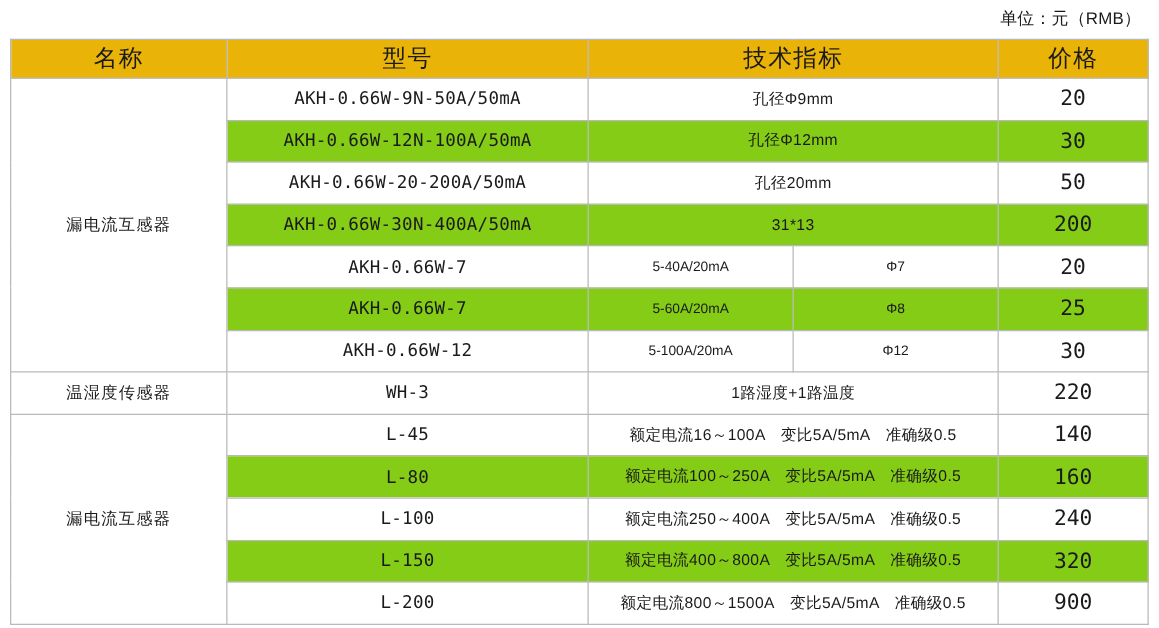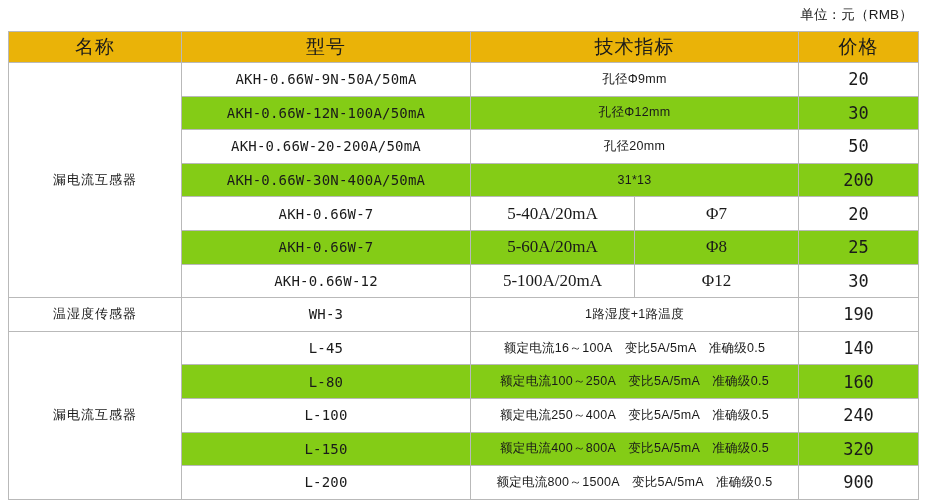--- a/index.html
+++ b/index.html
@@ -65,22 +65,22 @@
     font-size: 13px;
     letter-spacing: 1px;
     background: #ffffff;
   }
   td.model {
     font-family: "DejaVu Sans Mono", "Liberation Mono", monospace;
     font-size: 14px;
     letter-spacing: 0.2px;
   }
   td.spec-mono {
-    font-family: Liberation Serif, serif;
-    font-size: 17px;
+    font-family: Liberation Sans, sans-serif;
+    font-size: 11px;
   }
   td.price {
     font-family: "DejaVu Sans Mono", "Liberation Mono", monospace;
     font-size: 17px;
   }
   td.spec-cn {
     font-size: 12.5px;
     letter-spacing: 0.3px;
   }
   .colw-name { width: 172px; }
@@ -142,21 +142,21 @@
         <tr>
           <td class="model colw-model plain">AKH-0.66W-12</td>
           <td class="spec-mono colw-spec-a plain">5-100A/20mA</td>
           <td class="spec-mono colw-spec-b plain">Φ12</td>
           <td class="price colw-price plain">30</td>
         </tr>
         <tr>
           <td class="cat colw-name" rowspan="1">温湿度传感器</td>
           <td class="model colw-model plain">WH-3</td>
           <td colspan="2" class="spec-cn plain">1路湿度+1路温度</td>
-          <td class="price colw-price plain">190</td>
+          <td class="price colw-price plain">220</td>
         </tr>
         <tr>
           <td class="cat colw-name" rowspan="5">漏电流互感器</td>
           <td class="model colw-model plain">L-45</td>
           <td colspan="2" class="spec-cn plain">额定电流16～100A　变比5A/5mA　准确级0.5</td>
           <td class="price colw-price plain">140</td>
         </tr>
         <tr>
           <td class="model colw-model shade">L-80</td>
           <td colspan="2" class="spec-cn shade">额定电流100～250A　变比5A/5mA　准确级0.5</td>

